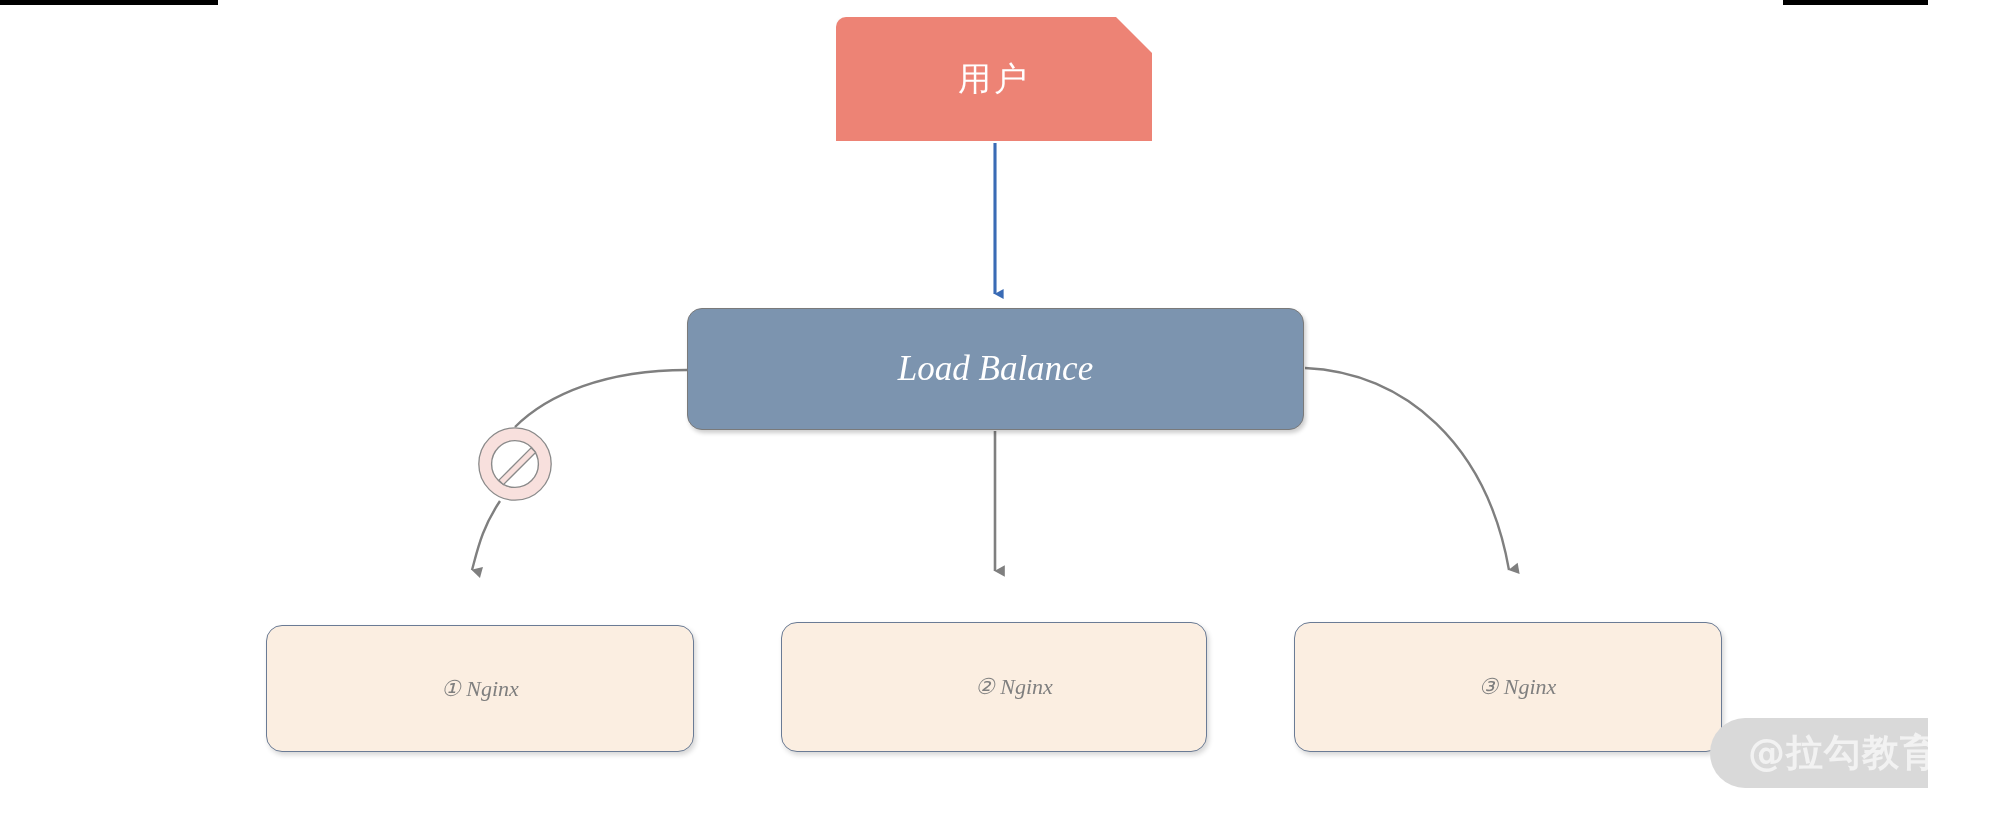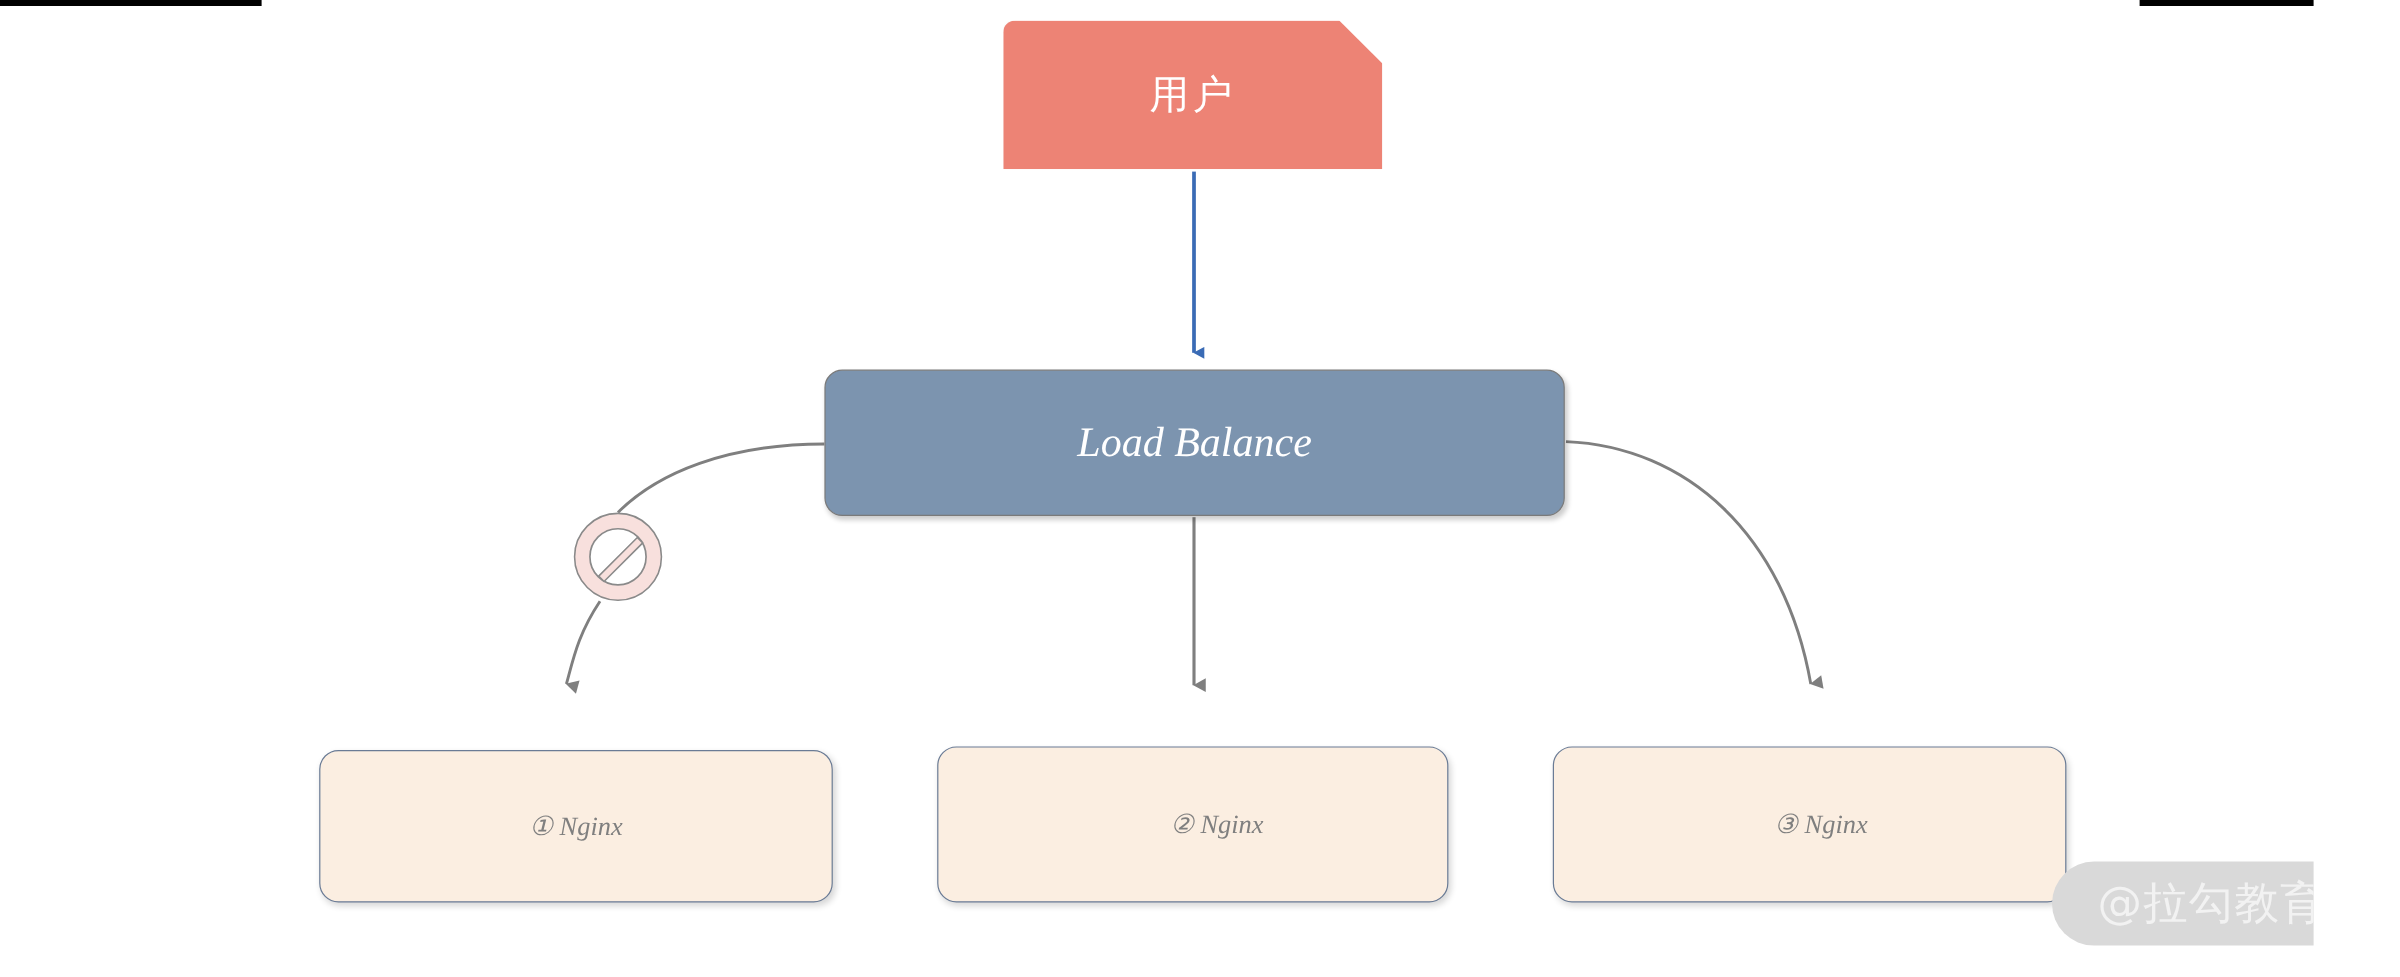--- a/index.html
+++ b/index.html
@@ -116,20 +116,21 @@
     height: 70px;
     background: #D9D9D9;
     border-radius: 35px;
     display: flex;
     align-items: center;
     justify-content: center;
     color: #F2F2F2;
     font-family: "DejaVu Sans", "Liberation Sans", sans-serif;
     font-size: 37px;
     letter-spacing: 1px;
+    font-weight: bold;
   }
 </style>
 </head>
 <body>
 
 <div id="canvas">
 
   <div class="top-rule left"></div>
   <div class="top-rule right"></div>
 

